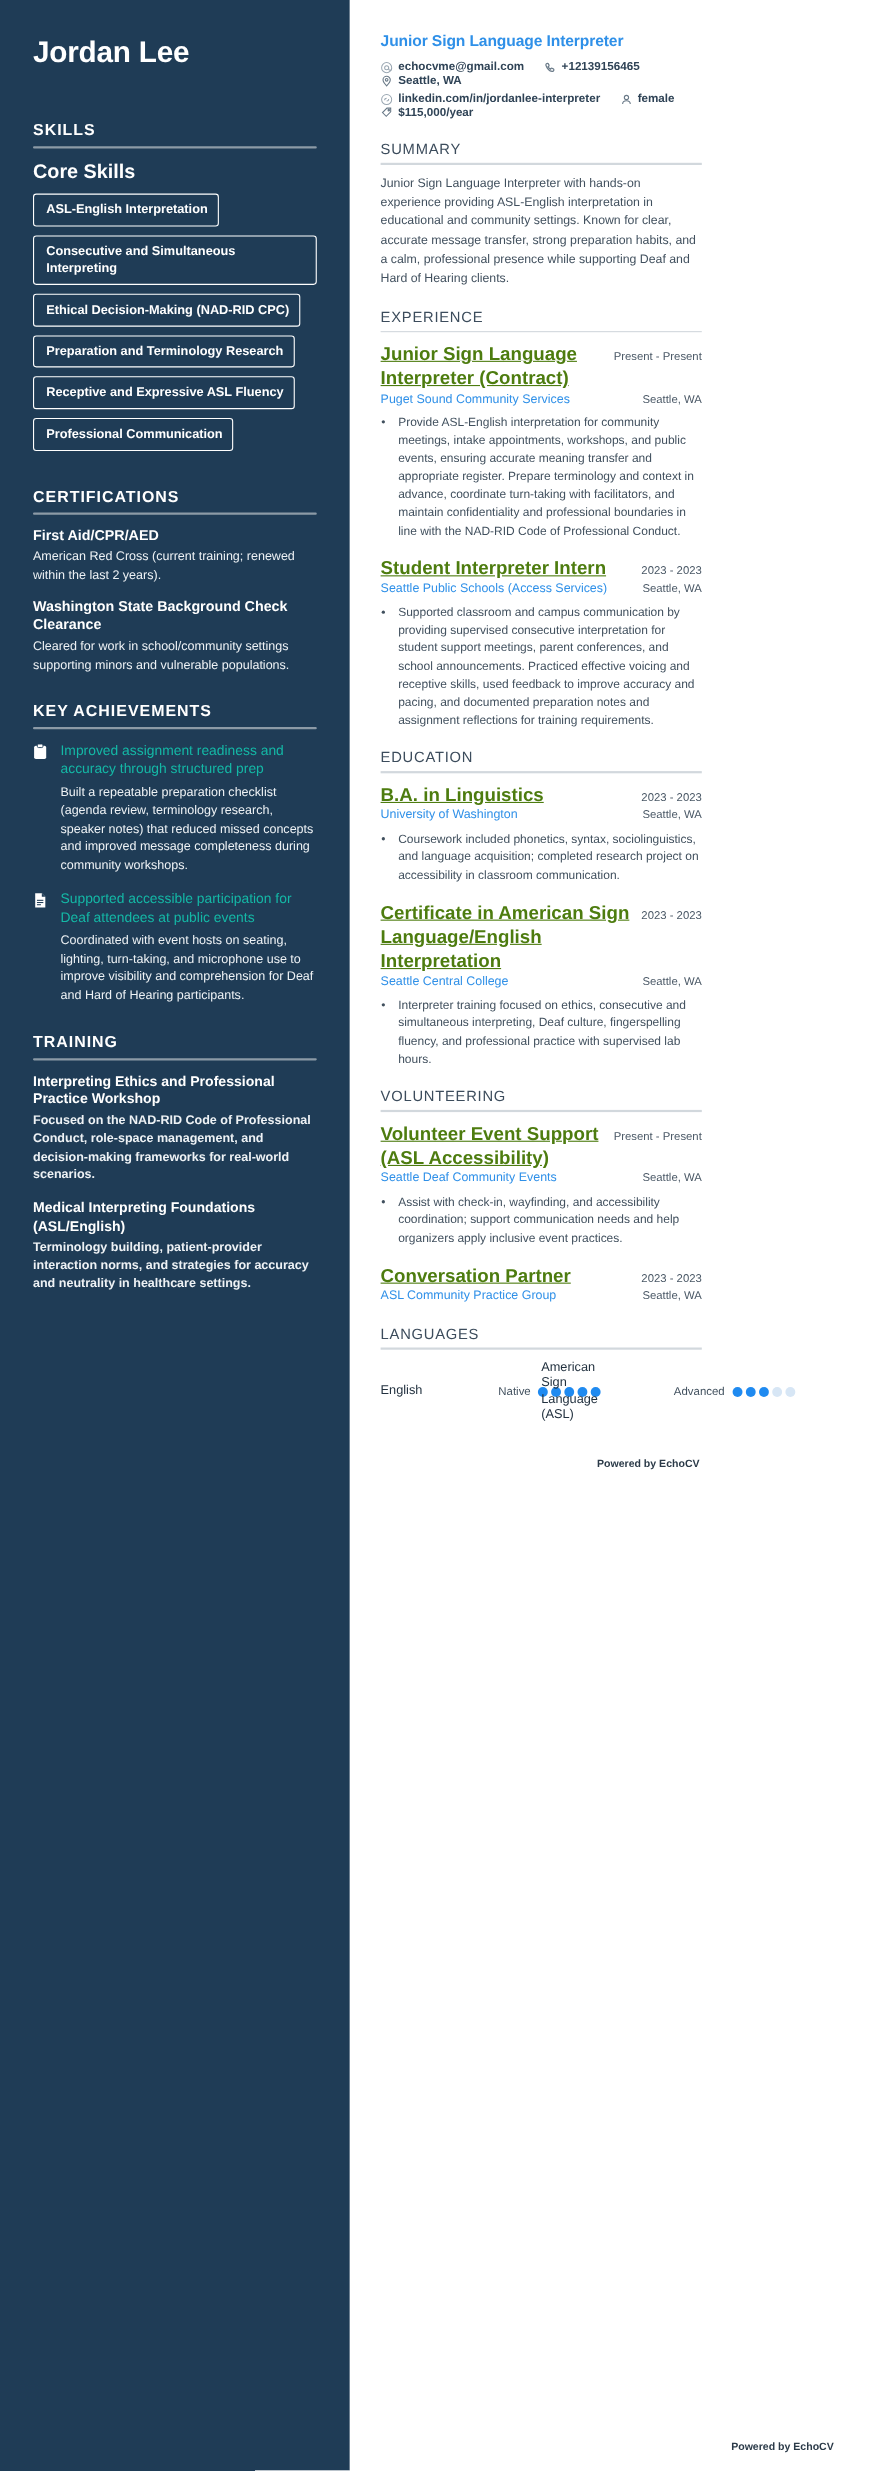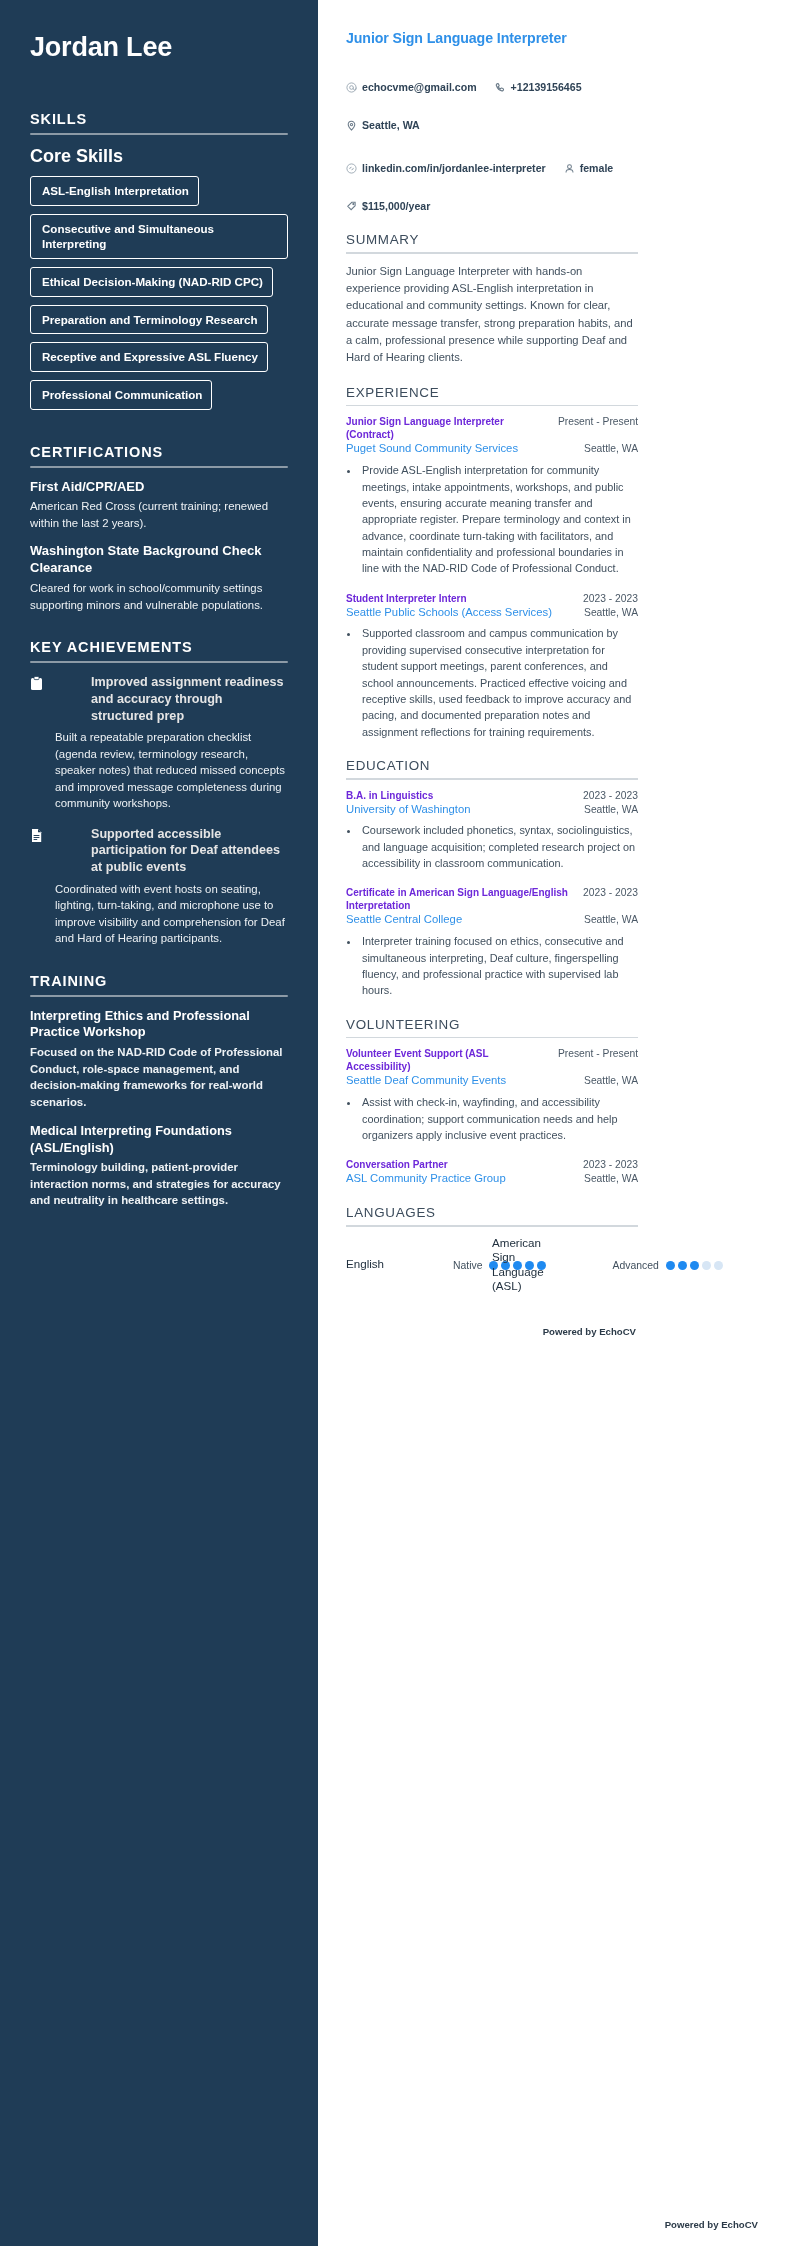--- a/index.html
+++ b/index.html
@@ -78,25 +78,24 @@
 
   .ach-item { display: flex; gap: 9px; margin-bottom: 14px; }
   .ach-icon {
     width: 16px; min-width: 16px;
     padding-top: 2px;
     color: #ffffff;
   }
   .ach-icon svg { display: block; }
   .ach-title {
     font-size: 12.6px;
-    font-weight: bold;
+    font-weight: normal;
     line-height: 1.32;
     margin-bottom: 5px;
-    color: #e5e5e5;
-    margin-left: 36px;
+    color: #14b8a6;
   }
   .ach-desc {
     font-size: 11.4px;
     line-height: 1.45;
     color: #eef2f5;
   }
 
   .train-item { margin-bottom: 13px; }
   .train-name {
     font-size: 12.8px;
@@ -134,21 +133,20 @@
   }
   .contact-item {
     display: flex;
     align-items: center;
     gap: 5px;
     margin-right: 18px;
     font-size: 10.6px;
     font-weight: bold;
     color: #2f4356;
     white-space: nowrap;
-    margin-top: 26px;
   }
   .contact-item .ci {
     width: 11px; height: 11px;
     display: inline-flex;
     align-items: center; justify-content: center;
     color: #9aa7b2;
   }
   .contact-item .ci svg { display: block; }
 
   .sec { margin-bottom: 18px; }
@@ -170,24 +168,25 @@
   }
 
   .entry { margin-bottom: 15px; }
   .entry-line {
     display: flex;
     justify-content: space-between;
     align-items: baseline;
     gap: 10px;
   }
   .entry-role {
-    font-size: 10px;
-    font-weight: bold;
-    color: #6d28d9;
+    font-size: 17px;
+    font-weight: bold;
+    color: #4d7c0f;
     line-height: 1.3;
+    text-decoration: underline;
   }
   .entry-dates {
     font-size: 10.3px;
     color: #4a5866;
     white-space: nowrap;
     padding-top: 1px;
   }
   .entry-org {
     font-size: 11.3px;
     color: #2f90e8;

